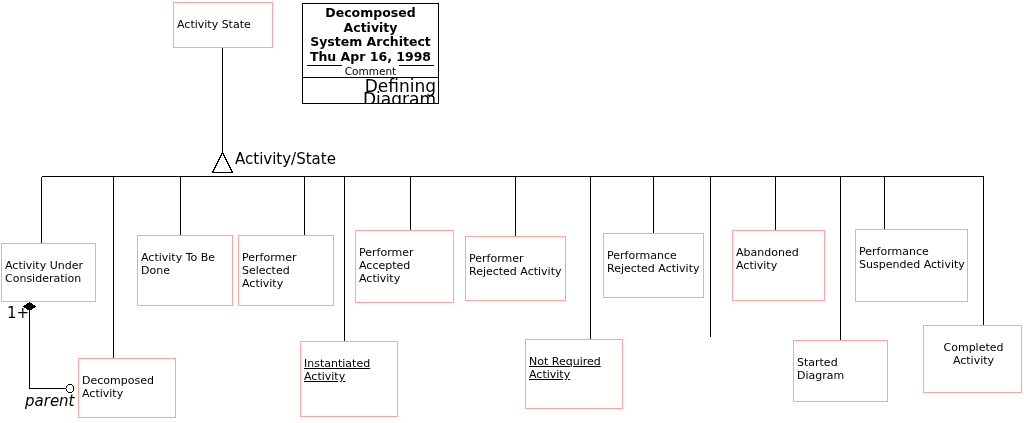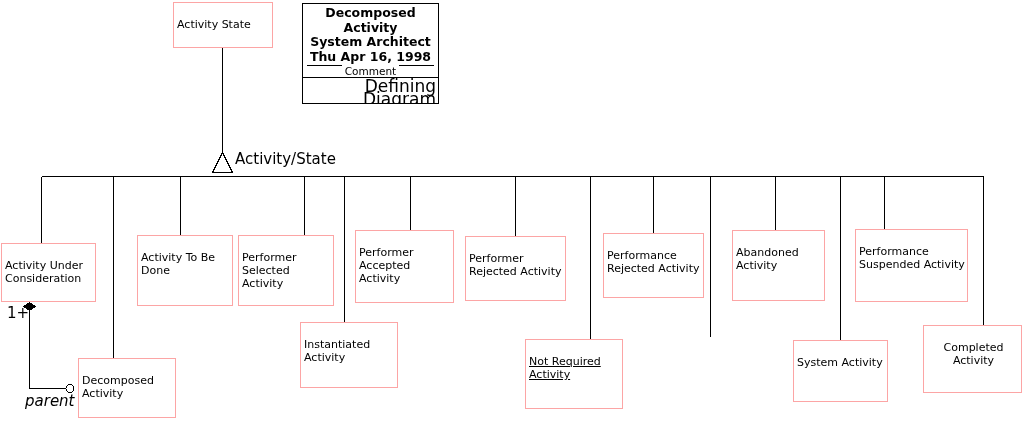--- a/index.html
+++ b/index.html
@@ -177,32 +177,32 @@
   <div class="cls" style="left:732px; top:230px; width:93px; height:71px;">
     <span>Abandoned
 Activity</span>
   </div>
 
   <div class="cls" style="left:855px; top:229px; width:113px; height:73px;">
     <span>Performance
 Suspended Activity</span>
   </div>
 
-  <div class="cls" style="left:300px; top:322px; width:98px; height:66px;">
+  <div class="cls" style="left:300px; top:341px; width:98px; height:76px;text-decoration:underline;">
     <span>Instantiated Activity</span>
   </div>
 
   <div class="cls" style="left:525px; top:339px; width:98px; height:70px;text-decoration:underline;">
     <span>Not Required
 Activity</span>
   </div>
 
 
   <div class="cls" style="left:793px; top:340px; width:95px; height:62px;">
-    <span>System Activity</span>
+    <span>Started Diagram</span>
   </div>
 
   <div class="cls" style="left:923px; top:325px; width:99px; height:68px;text-align:center;">
     <span>Completed Activity</span>
   </div>
 
   <div class="cls" style="left:78px; top:358px; width:98px; height:60px;">
     <span>Decomposed
 Activity</span>
   </div>

